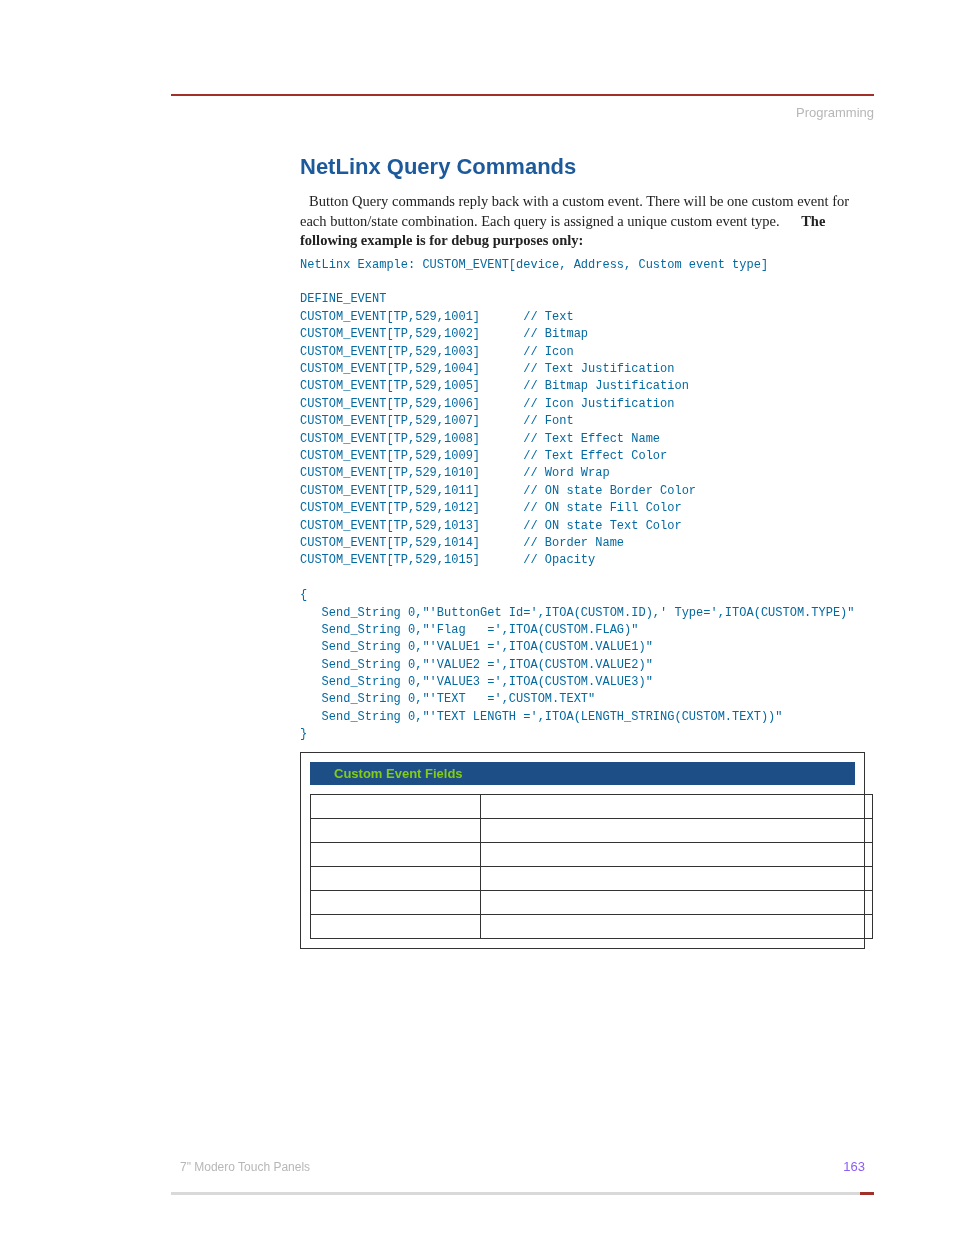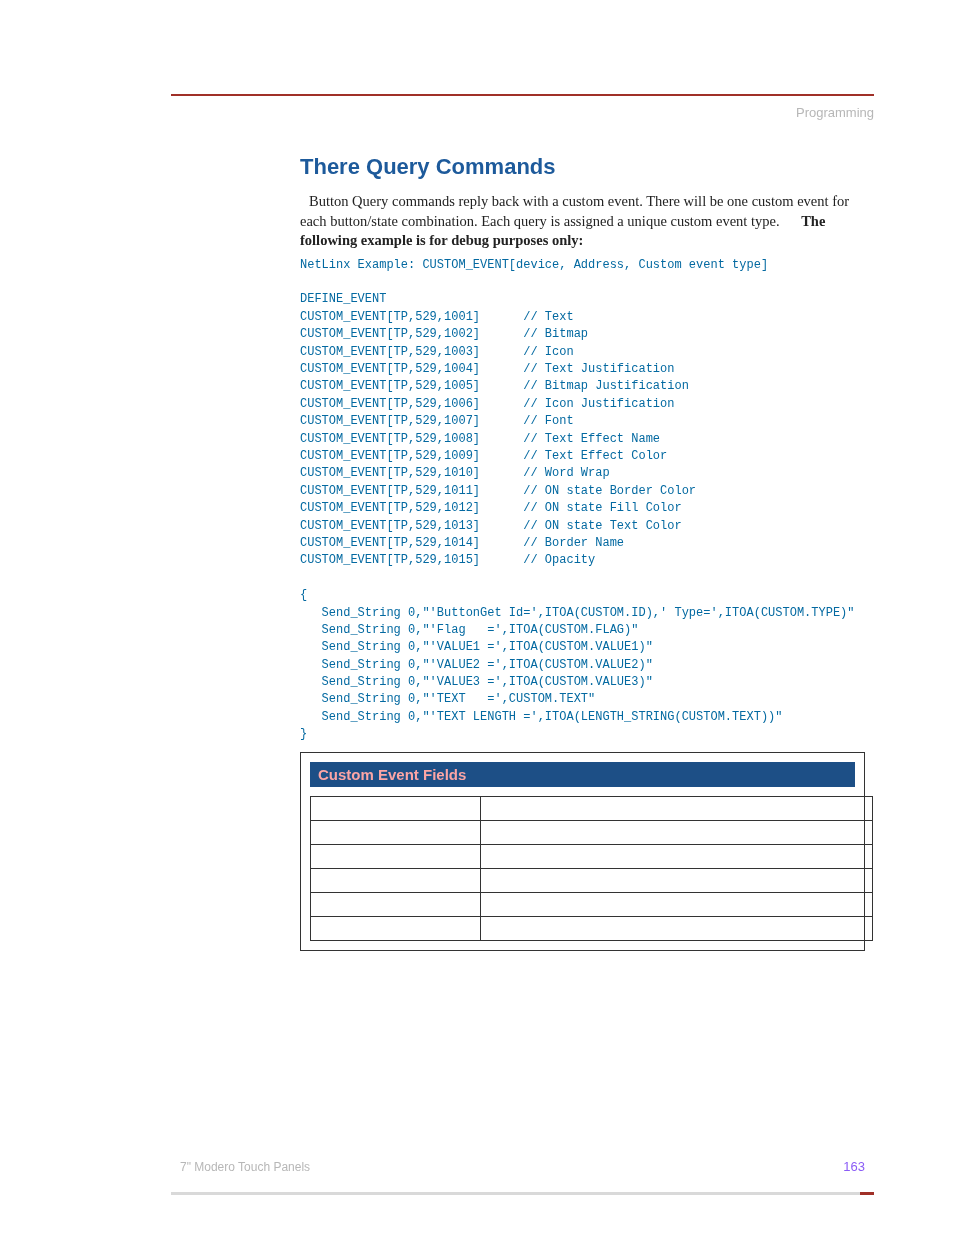--- a/index.html
+++ b/index.html
@@ -50,25 +50,25 @@
     margin-top: 6px;
     margin-bottom: 4px;
     overflow: hidden;
   }
   .table-wrap {
     margin-top: 8px;
     border: 1px solid #333;
   }
   .table-header {
     background: #1d4f86;
-    color: #fca5a5;
+    color: #84cc16;
     font-family: Arial, Helvetica, sans-serif;
-    font-size: 15px;
+    font-size: 13px;
     font-weight: bold;
-    padding: 4px 8px;
+    padding: 4px 24px;
   }
   table.fields {
     width: 100%;
     border-collapse: collapse;
   }
   table.fields td {
     border: 1px solid #333;
     height: 24px;
     padding: 2px 6px;
     font-size: 12px;
@@ -107,21 +107,21 @@
   }
 </style>
 </head>
 <body>
 
 <div class="page">
   <div class="top-rule"></div>
   <div class="header-label">Programming</div>
 
   <div class="content">
-    <h1 class="section-title">There Query Commands</h1>
+    <h1 class="section-title">NetLinx Query Commands</h1>
 
     <p class="body">
       <span>Button Query commands reply back with a custom event. There will be one custom event for each button/state combination. Each query is assigned a unique custom event type. </span><span class="bold">The following example is for debug purposes only:</span>
     </p>
 
     <pre class="code">NetLinx Example: CUSTOM_EVENT[device, Address, Custom event type]
 
 DEFINE_EVENT
 CUSTOM_EVENT[TP,529,1001]      // Text
 CUSTOM_EVENT[TP,529,1002]      // Bitmap

